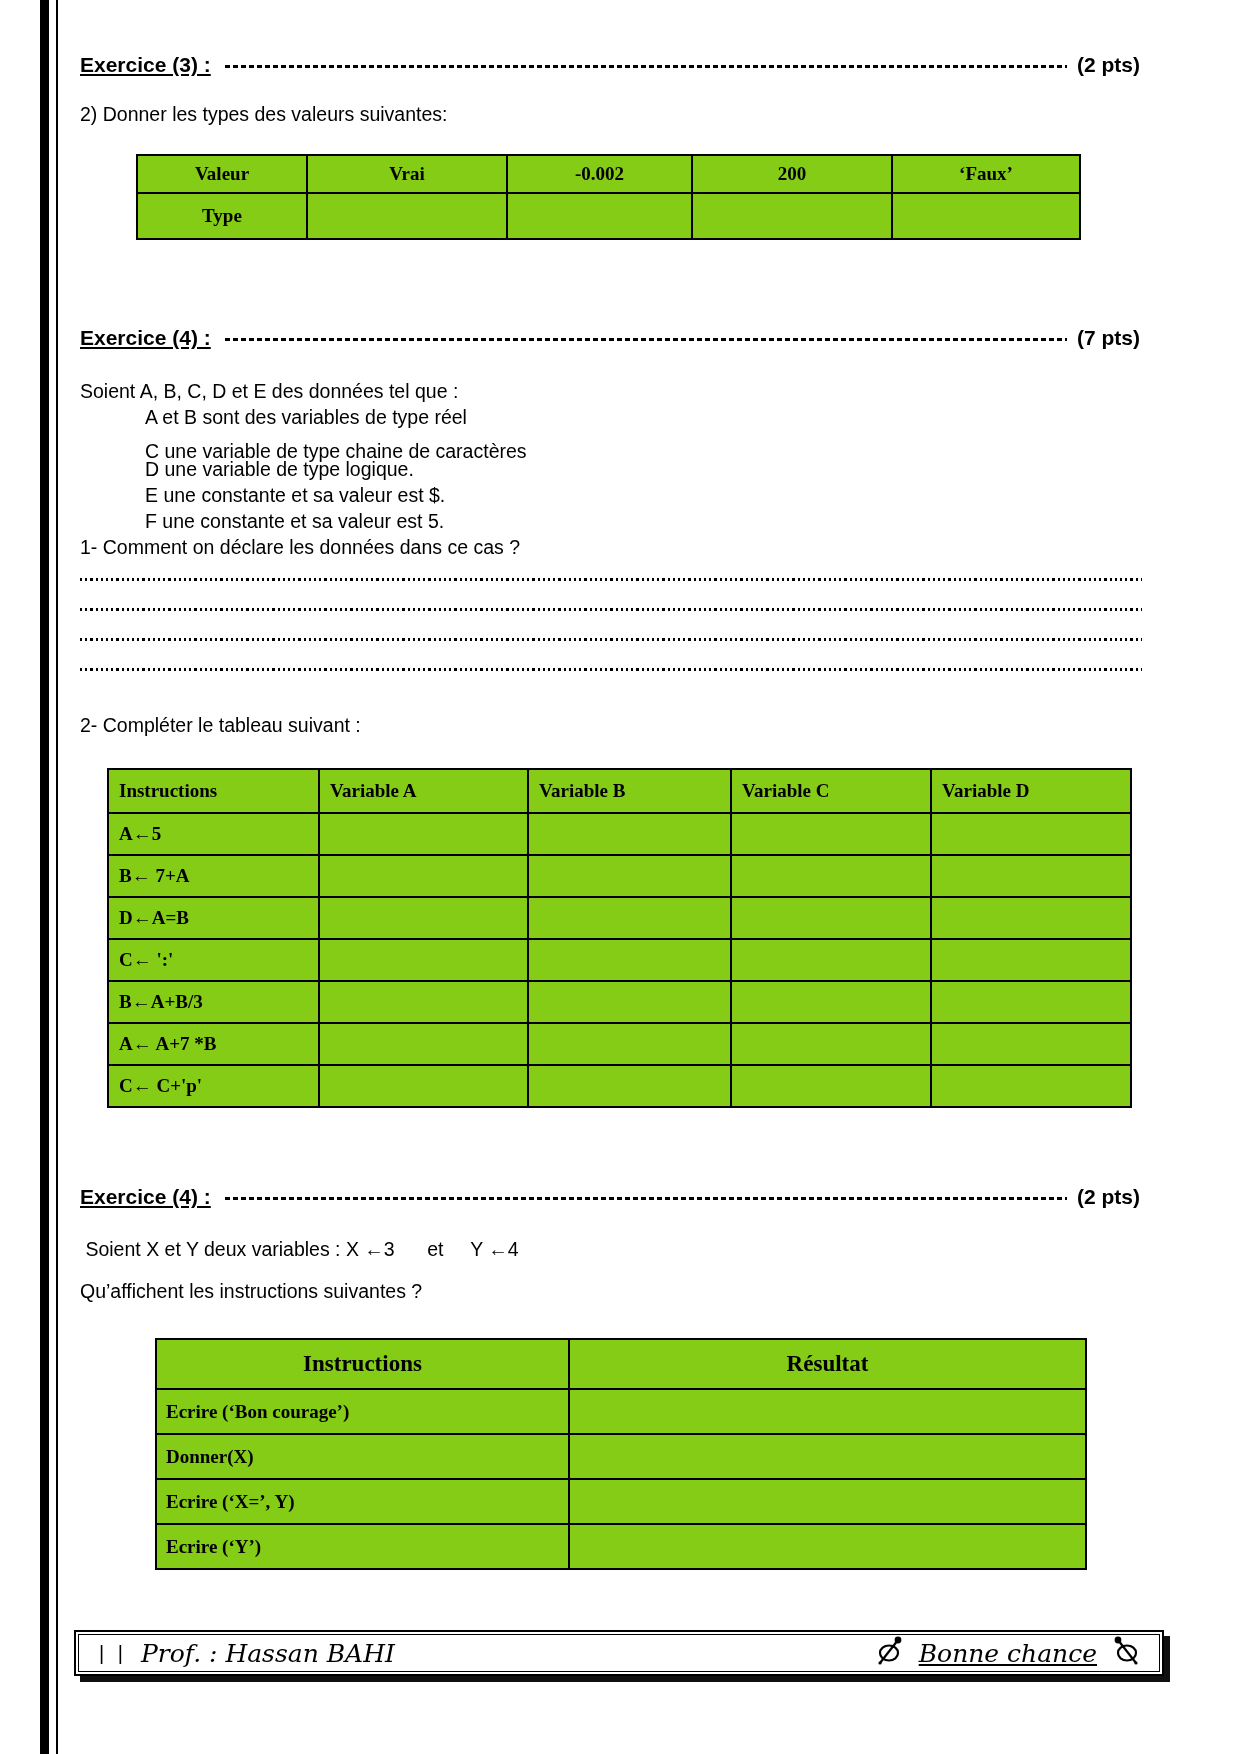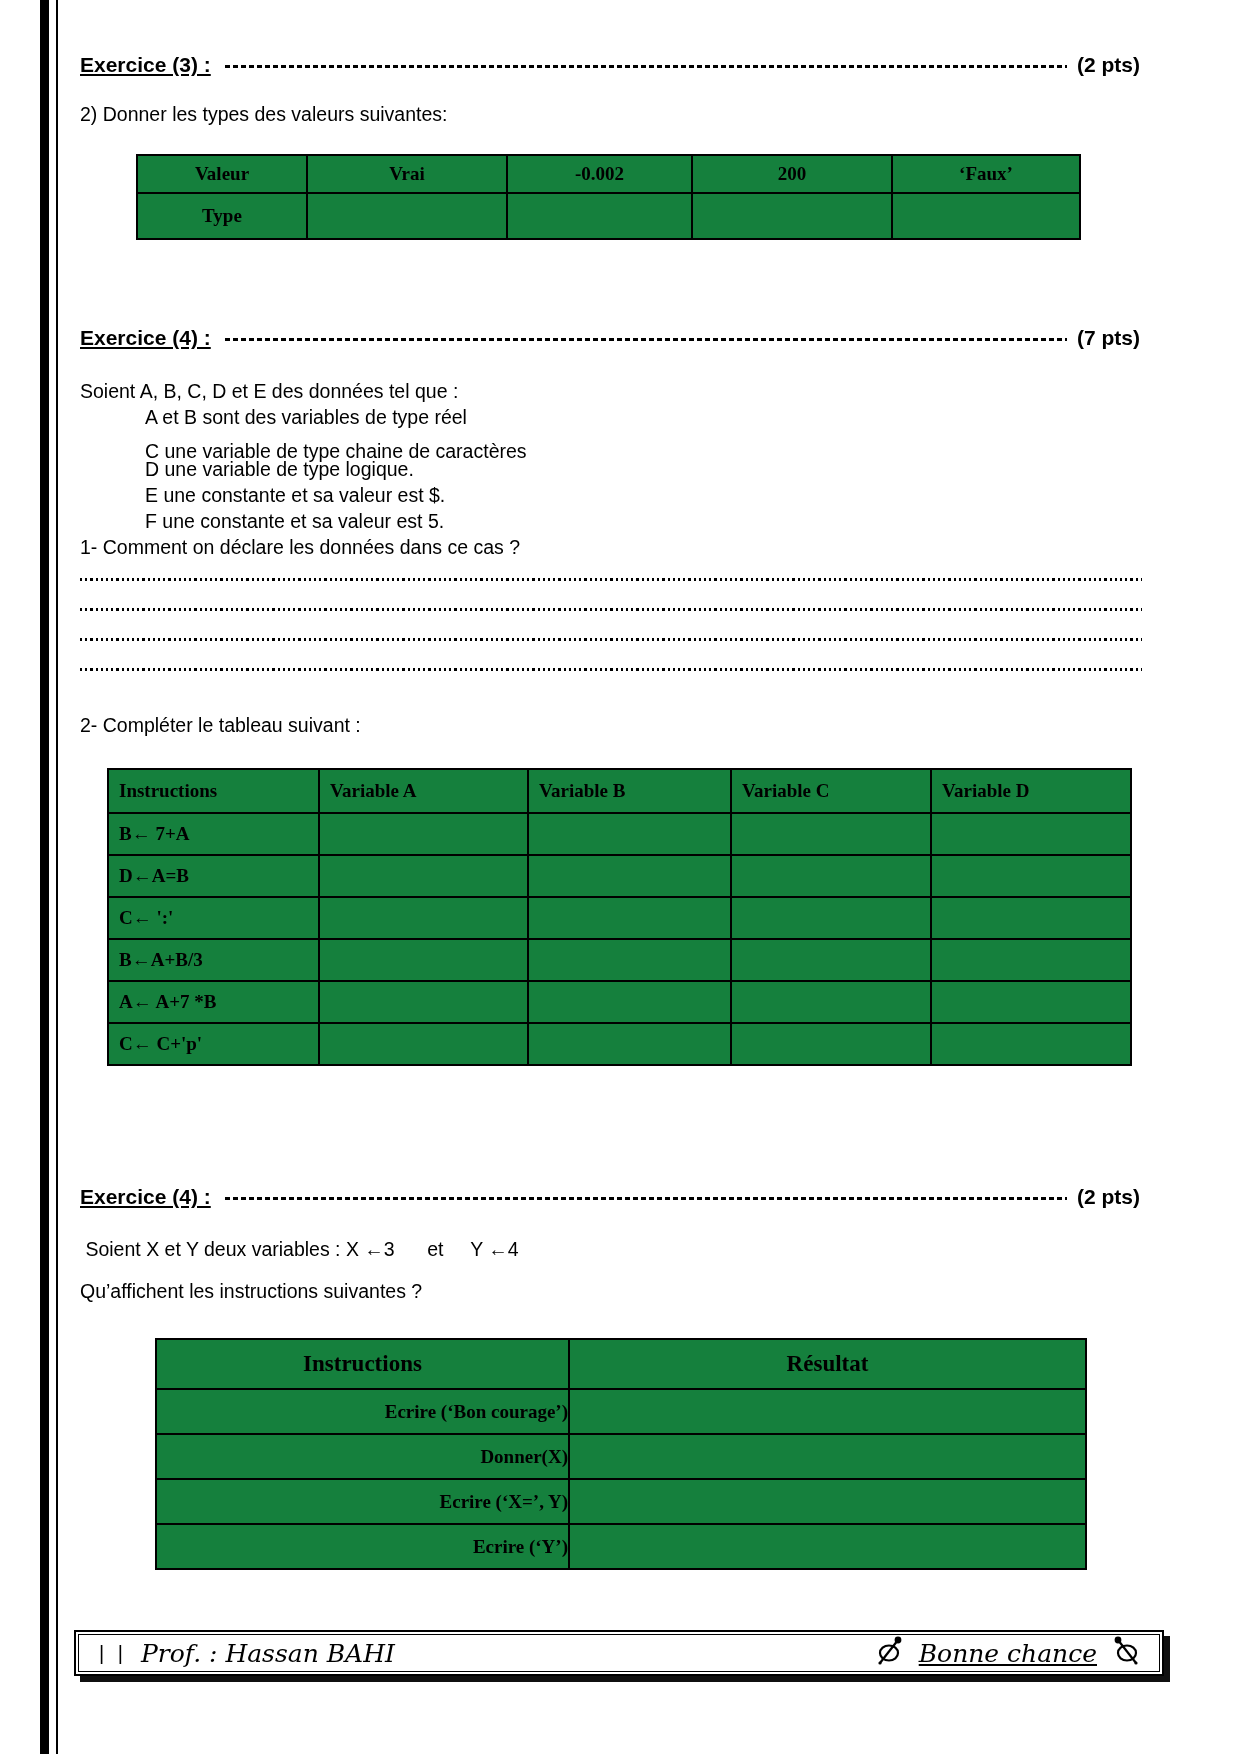--- a/index.html
+++ b/index.html
@@ -18,38 +18,38 @@
   .dashfill { flex:1; height:3px; margin:2px 10px 0 14px;
     background:repeating-linear-gradient(90deg,#000 0 5px,transparent 5px 8px); }
   .expts { font-size:21px; font-weight:bold; white-space:nowrap; }
 
   .body-text { position:absolute; left:80px; font-size:19.5px; white-space:pre; }
   .indent { left:145px; }
 
   .dotline { position:absolute; left:80px; width:1062px; height:3px;
     background:repeating-linear-gradient(90deg,#000 0 2.2px,transparent 2.2px 5.2px); }
 
-  table { border-collapse:collapse; table-layout:fixed; position:absolute; background:#15803d; }
+  table { border-collapse:collapse; table-layout:fixed; position:absolute; background:#84cc16; }
   td, th { border:2px solid #000; font-family:"Liberation Serif","DejaVu Sans",serif;
     font-weight:bold; font-size:19px; color:#000; }
 
   
   .t1 { top:154px; left:136px; width:943px; }
   .t1 th { height:38px; text-align:center; vertical-align:middle; }
   .t1 td { height:46px; text-align:center; vertical-align:middle; }
 
   
   .t2 { top:768px; left:107px; width:1023px; }
   .t2 th { height:44px; text-align:left; vertical-align:middle; padding-left:10px; }
   .t2 td { height:42px; text-align:left; vertical-align:middle; padding-left:10px; }
 
   
   .t3 { top:1338px; left:155px; width:930px; }
   .t3 th { height:50px; text-align:center; vertical-align:middle; font-size:23px; }
-  .t3 td { height:45px; text-align:right; vertical-align:middle; padding-left:9px; }
+  .t3 td { height:45px; text-align:left; vertical-align:middle; padding-left:9px; }
 
   
   .footer { position:absolute; left:74px; top:1630px; width:1090px; height:46px;
     border:2px solid #000; background:#fff; box-shadow:6px 6px 0 #101010; }
   .footer-inner { position:absolute; inset:2px; border:1px solid #000;
     display:flex; align-items:center; justify-content:space-between; padding:0 20px; }
   .footer-left { display:flex; align-items:center; gap:14px; }
   .footer-bars { font-size:20px; letter-spacing:4px; }
   .footer-script { font-family:"DejaVu Serif","Liberation Serif",serif; font-style:italic;
     font-size:25px; }
@@ -128,20 +128,27 @@
         <col style="width:200px">
         <col style="width:200px">
       </colgroup>
     <tbody>
         <tr>
       <th>Instructions</th>
       <th>Variable A</th>
       <th>Variable B</th>
       <th>Variable C</th>
       <th>Variable D</th>
+    </tr>
+    <tr>
+      <td>A←5</td>
+      <td></td>
+          <td></td>
+          <td></td>
+          <td></td>
     </tr>
     <tr>
       <td>B← 7+A</td>
       <td></td>
           <td></td>
           <td></td>
           <td></td>
     </tr>
     <tr>
       <td>D←A=B</td>

